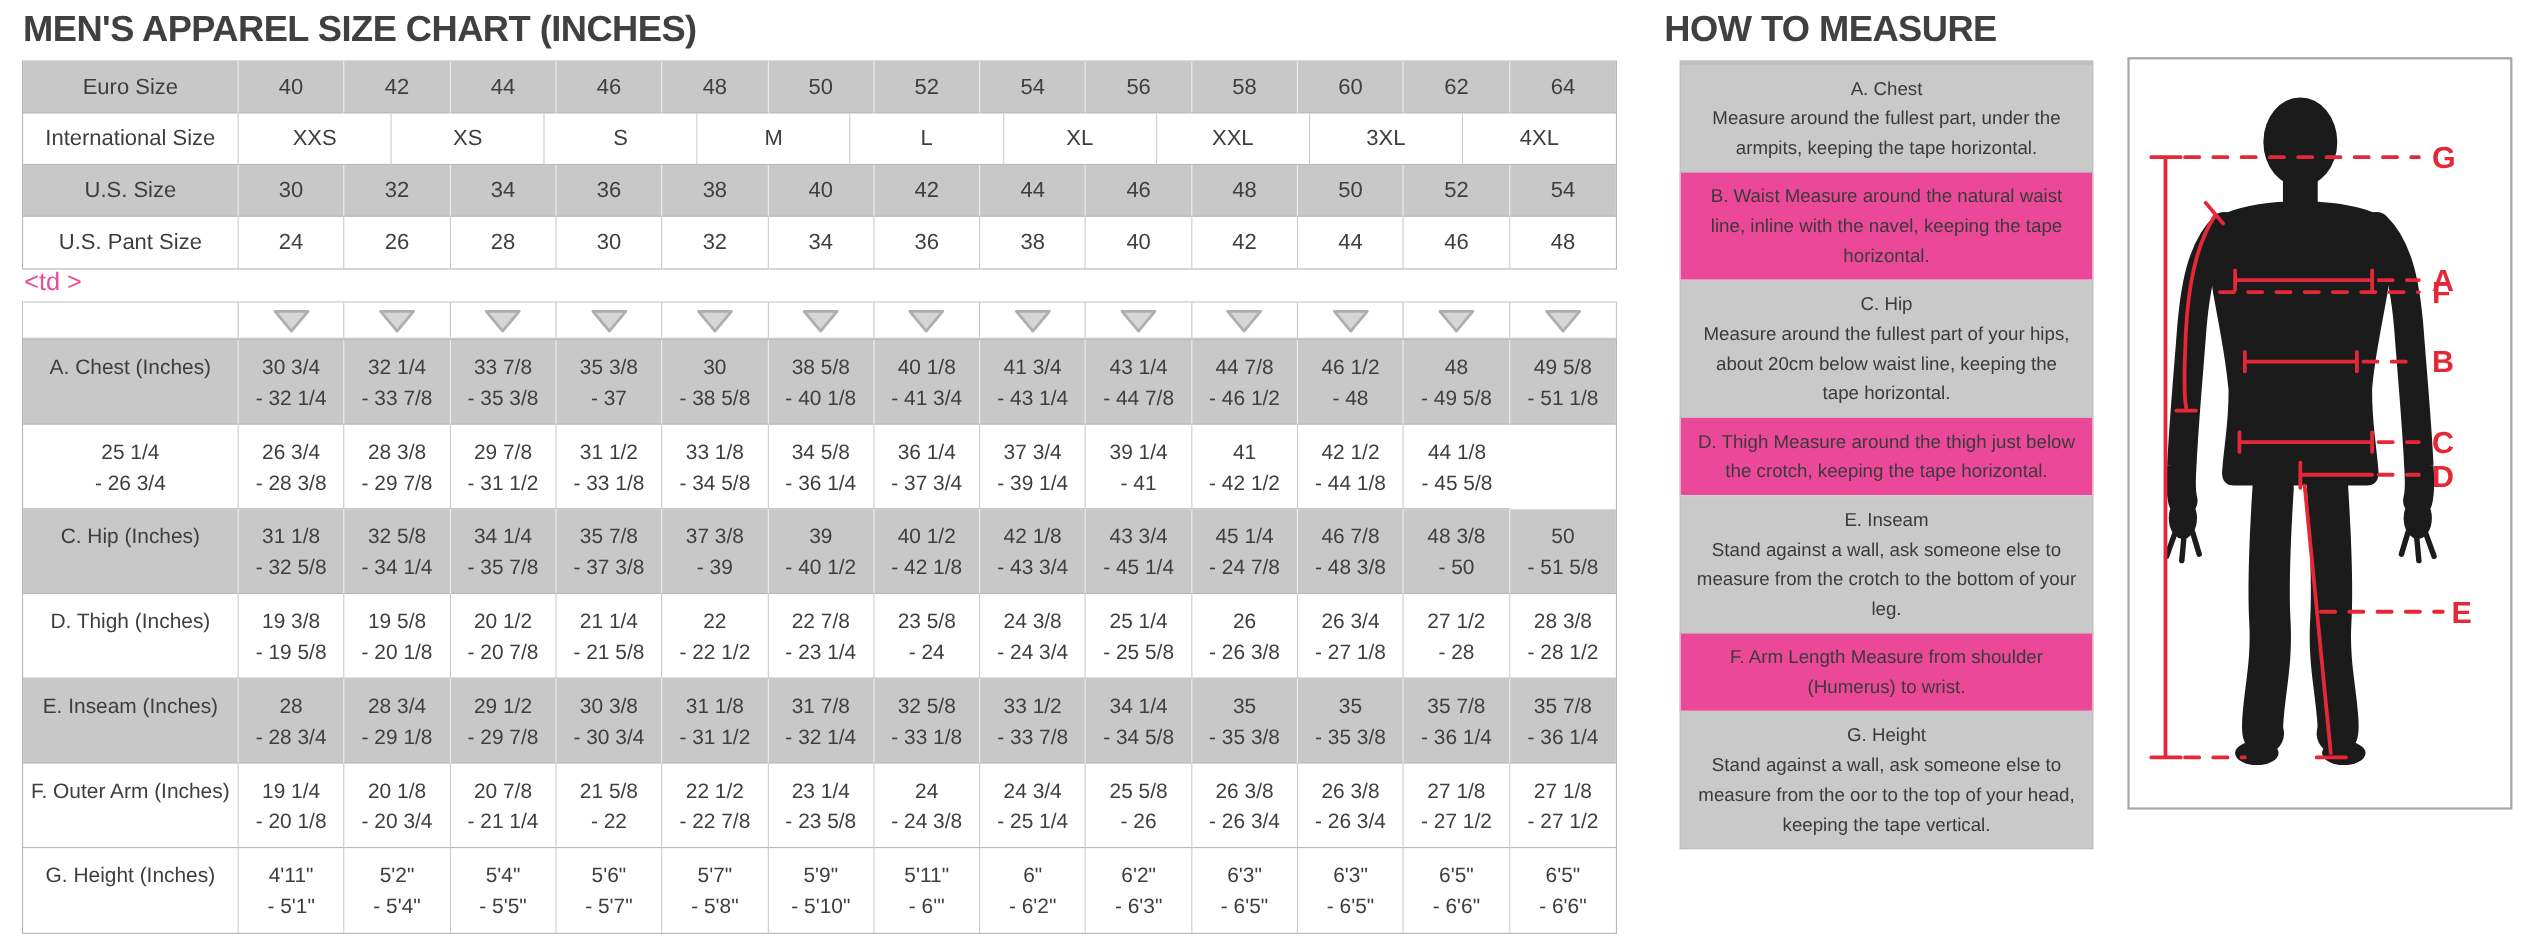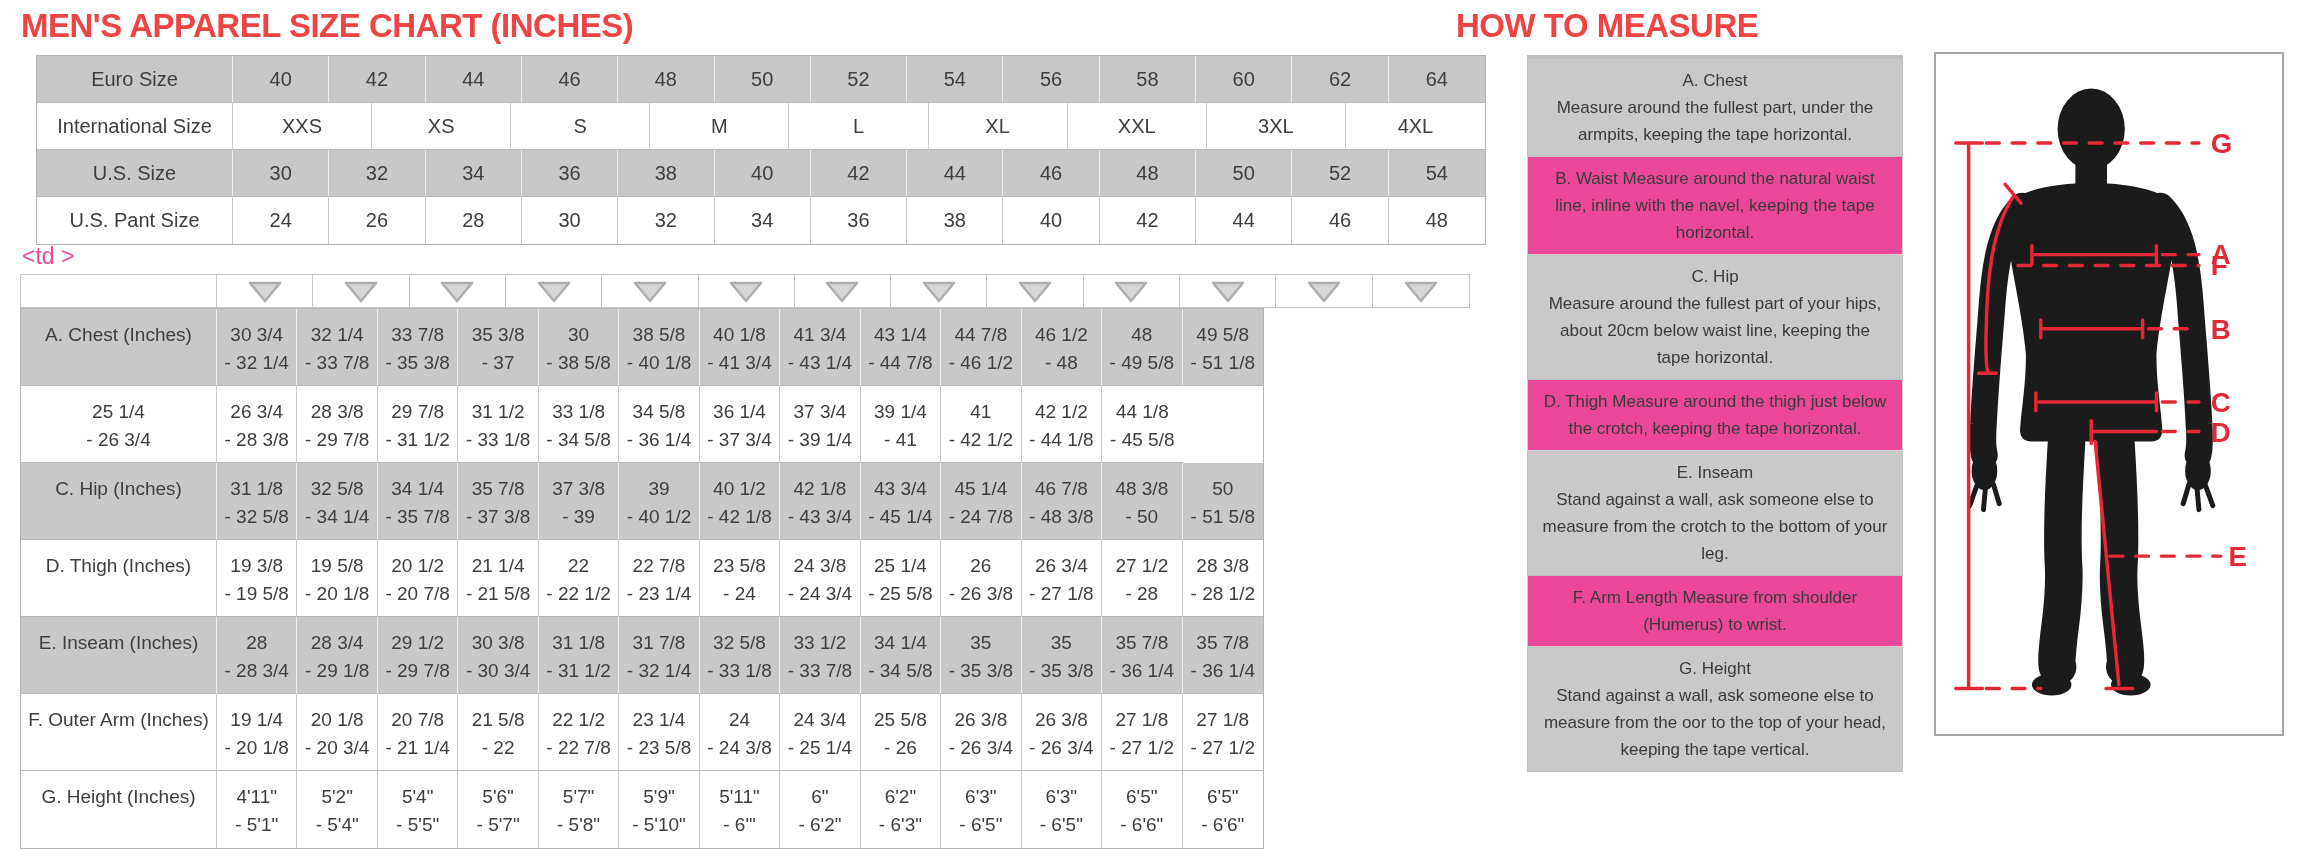--- a/index.html
+++ b/index.html
@@ -1,25 +1,25 @@
 <!DOCTYPE html>
 <html><head>
 <meta charset="utf-8">
 <style>
   html,body{margin:0;padding:0;background:#ffffff;}
   #page{position:relative;width:2312px;height:856px;background:#fff;
         font-family:"Liberation Sans","DejaVu Sans",sans-serif;color:#3e3e3e;overflow:hidden;}
 
-  .title{position:absolute;font-weight:700;font-size:33px;line-height:40px;color:#ef4444;
+  .title{position:absolute;font-weight:700;font-size:33px;line-height:40px;color:#404040;
          letter-spacing:-0.5px;white-space:nowrap;}
   #title-left{left:21px;top:6px;}
-  #title-right{left:1456px;top:6px;}
+  #title-right{left:1513px;top:6px;}
 
   
-  #size-table{position:absolute;left:36px;top:55px;width:1450px;box-sizing:border-box;
+  #size-table{position:absolute;left:20px;top:55px;width:1450px;box-sizing:border-box;
               border:1px solid #b3b3b3;}
   .srow{display:grid;grid-template-columns:196px repeat(13,1fr);height:47px;}
   .srow.wide{grid-template-columns:196px repeat(9,1fr);}
   .srow .cell{display:flex;align-items:center;justify-content:center;font-size:20px;
               border-right:1px solid #cccccc;border-bottom:1px solid #b9b9b9;box-sizing:border-box;}
   .srow .cell:last-child{border-right:none;}
   .srow:last-child .cell{border-bottom:none;}
   .srow.gray{background:#c8c8c8;}
   .srow.gray .cell{border-right-color:#eeeeee;}
 
@@ -27,21 +27,21 @@
   #stray-td{position:absolute;left:22px;top:243px;font-size:23px;color:#ec4899;}
 
   
   #arrow-row{position:absolute;left:20px;top:274px;width:1450px;height:34px;box-sizing:border-box;
              display:grid;grid-template-columns:196px repeat(13,1fr);
              border:1px solid #c6c6c6;background:#fff;}
   .acell{display:flex;align-items:center;justify-content:center;border-right:1px solid #c6c6c6;}
   .acell:last-child{border-right:none;}
 
   
-  #measure-table{position:absolute;left:20px;top:308px;width:1244px;box-sizing:border-box;
+  #measure-table{position:absolute;left:20px;top:308px;width:1450px;box-sizing:border-box;
                  border:1px solid #b3b3b3;}
   .mrow{display:grid;grid-template-columns:196px repeat(13,1fr);height:77px;}
   .mrow .mcell{text-align:center;padding-top:12px;font-size:19px;line-height:28px;
                border-right:1px solid #cccccc;border-bottom:1px solid #b9b9b9;box-sizing:border-box;}
   .mrow .mcell:last-child{border-right:none;}
   .mrow:last-child .mcell{border-bottom:none;}
   .mrow.gray{background:#c8c8c8;}
   .mrow.gray .mcell{border-right-color:#eeeeee;}
 
   

